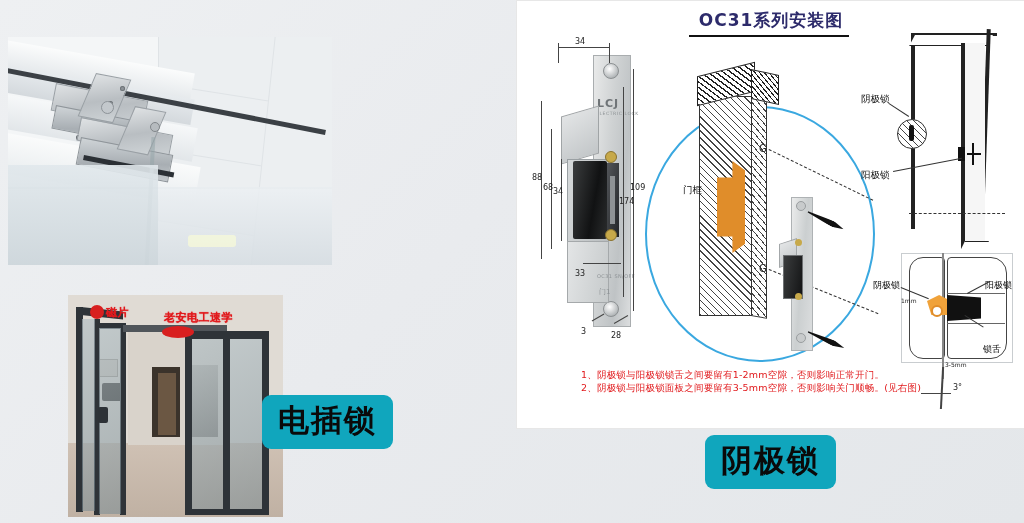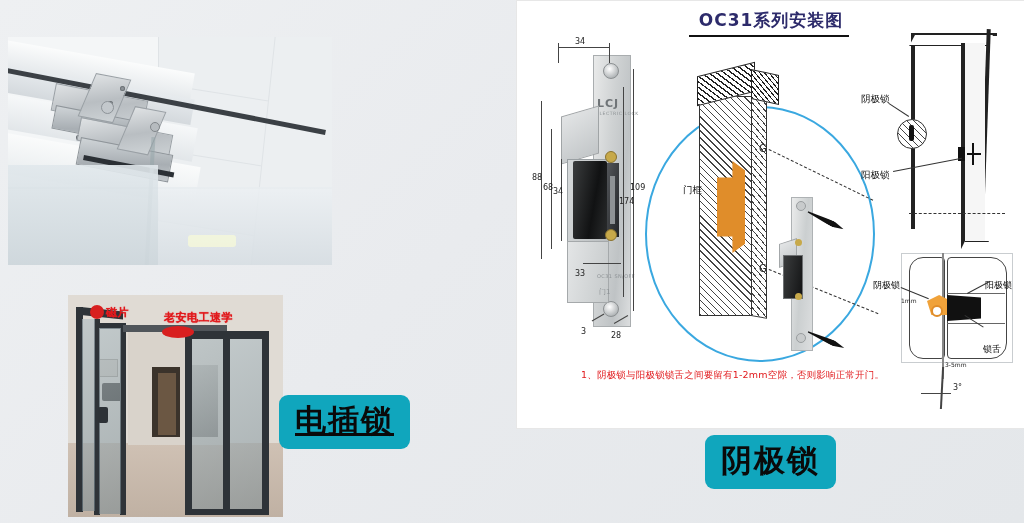--- a/index.html
+++ b/index.html
@@ -157,21 +157,21 @@
     <div class="pane" style="left:124px;top:44px;width:31px;height:175px;"></div>
     <div class="pane" style="left:162px;top:44px;width:32px;height:175px;"></div>
     <div class="frame" style="left:117px;top:214px;width:84px;height:6px;"></div>
 
     <div class="reddot" style="left:22px;top:10px;width:14px;height:14px;"></div>
     <div class="redtext" style="left:38px;top:10px;">磁片</div>
     <div class="reddot" style="left:94px;top:31px;width:32px;height:12px;"></div>
     <div class="redtext" style="left:96px;top:15px;">老安电工速学</div>
   </div>
 
-  <div class="chip" style="left:279px;top:395px;text-decoration:underline;">电插锁</div>
+  <div class="chip" style="left:262px;top:395px;">电插锁</div>
 
   <div id="tech-sheet">
 
     <div id="sheet-title">OC31系列安装图</div>
     <div id="sheet-title-rule"></div>
 
     <div>
 
       <div style="position:absolute;left:76px;top:54px;width:36px;height:270px;background:linear-gradient(95deg,#e9eaea,#cfd2d3 40%,#bfc3c5 70%,#dcdedf);border:1px solid #a9adaf;"></div>
 
@@ -301,19 +301,20 @@
 
       <div class="dim" style="left:384px;top:296px;font-size:6px;">1mm</div>
       <div class="dim" style="left:428px;top:360px;font-size:6px;">3-5mm</div>
       <div style="position:absolute;left:424px;top:366px;width:2px;height:42px;background:#444;transform:rotate(3deg);"></div>
       <div class="dimline" style="left:404px;top:392px;width:30px;height:1px;"></div>
       <div class="dim" style="left:436px;top:382px;font-size:8px;">3°</div>
     </div>
 
     <div id="notes">
       <div class="note-line">1、阴极锁与阳极锁锁舌之间要留有1-2mm空隙，否则影响正常开门。</div>
+      <div class="note-line">2、阴极锁与阳极锁面板之间要留有3-5mm空隙，否则影响关门顺畅。(见右图)</div>
     </div>
   </div>
 
   <div class="chip" style="left:705px;top:435px;">阴极锁</div>
 
 
 </div>
 
 </body></html>

